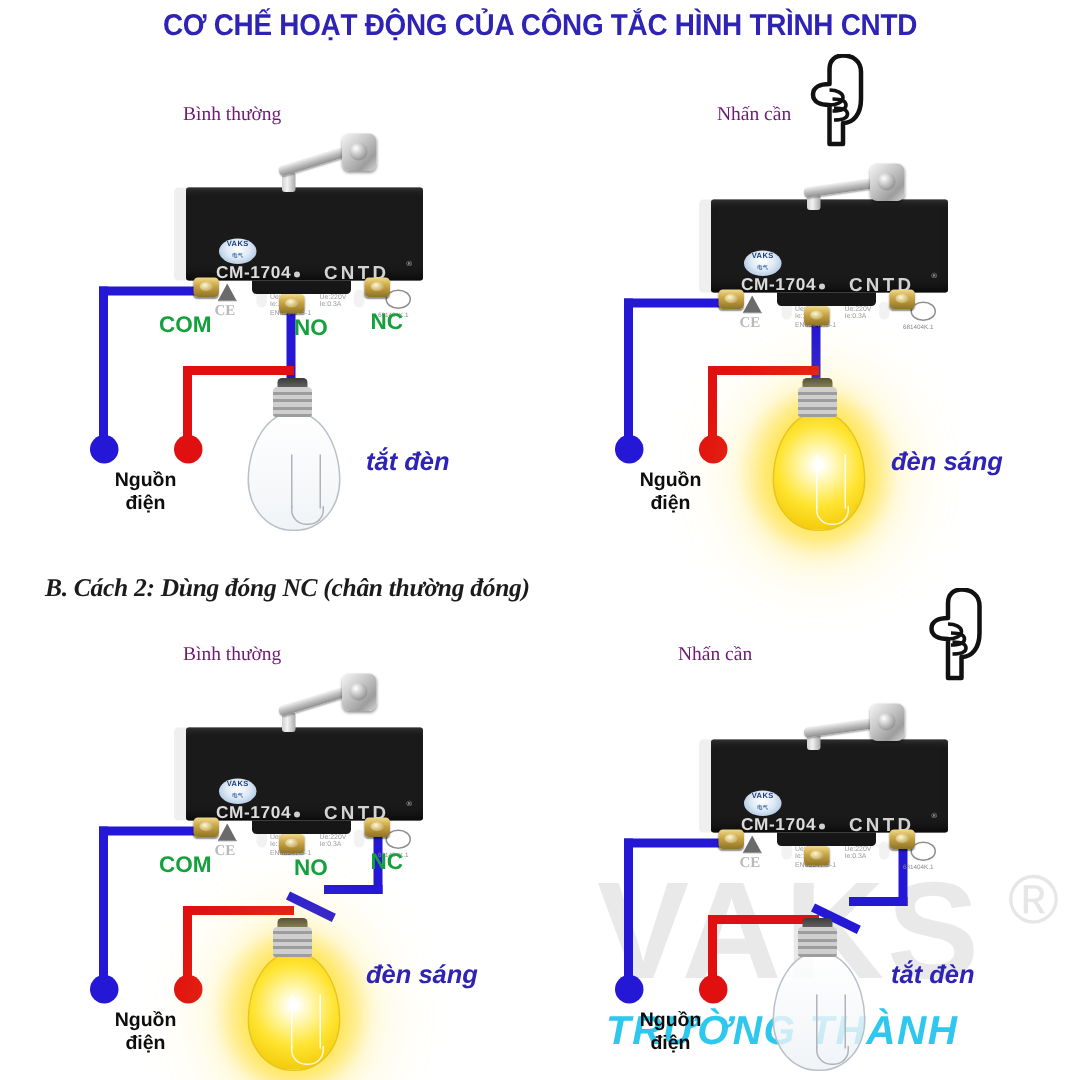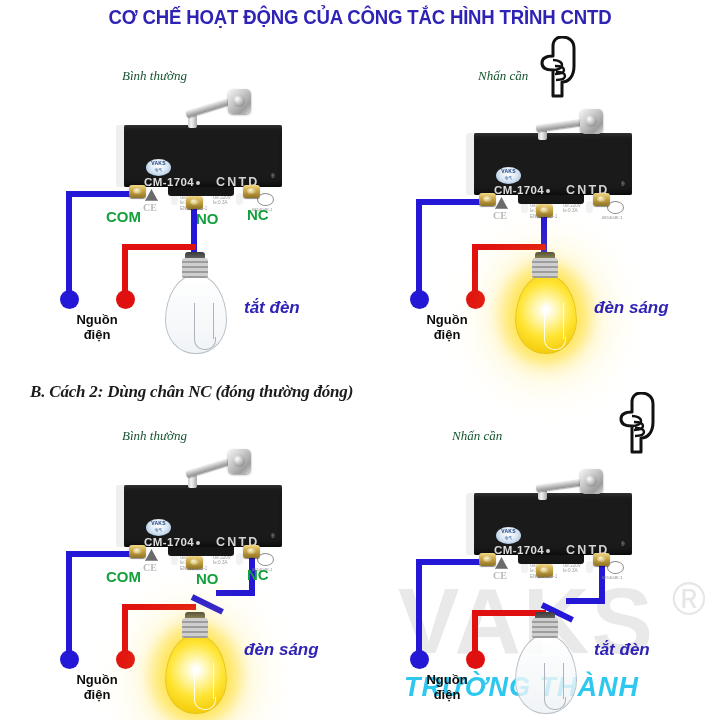--- a/index.html
+++ b/index.html
@@ -44,22 +44,22 @@
     font-size:17px; font-style:italic; font-weight:bold;
     color:#1b1b1b; z-index:6;
     font-family:"Liberation Serif","DejaVu Serif",serif;
     letter-spacing:-0.2px;
   }
   .sect-a{top:42px;}
   .sect-b{top:382px;}
 
   
   .cap{
-    position:absolute; font-size:13px; font-style:italic;
-    color:#14532d; z-index:6; white-space:nowrap;
+    position:absolute; font-size:13px; 
+    color:#701a75; z-index:6; white-space:nowrap;
     font-family:"Liberation Serif","DejaVu Serif",serif;
   }
 
   
   .tlabel{
     position:absolute; font-size:15px; font-weight:bold;
     color:#14a03c; z-index:7; white-space:nowrap;
     font-family:"Liberation Sans",sans-serif;
   }
 
@@ -245,21 +245,21 @@
 
 <div id="stage">
 
   <div class="wm-vaks">VAKS</div>
   <div class="wm-reg">®</div>
   <div class="wm-tt">TRƯỜNG THÀNH</div>
 
   <div class="title">CƠ CHẾ HOẠT ĐỘNG CỦA CÔNG TẮC HÌNH TRÌNH CNTD</div>
 
 
-  <div class="sect-head sect-b">B. Cách 2: Dùng chân NC (đóng thường đóng)</div>
+  <div class="sect-head sect-b">B. Cách 2: Dùng đóng NC (chân thường đóng)</div>
 
   <div class="cap" style="left:122px;top:68px;">Bình thường</div>
 
   <div class="sw" style="left:110px;top:95px;">
     <div class="shadowblk"></div>
     <div class="body">
       <div class="vaks">
         <b>VAKS</b>
           <i>电气</i>
       </div>

